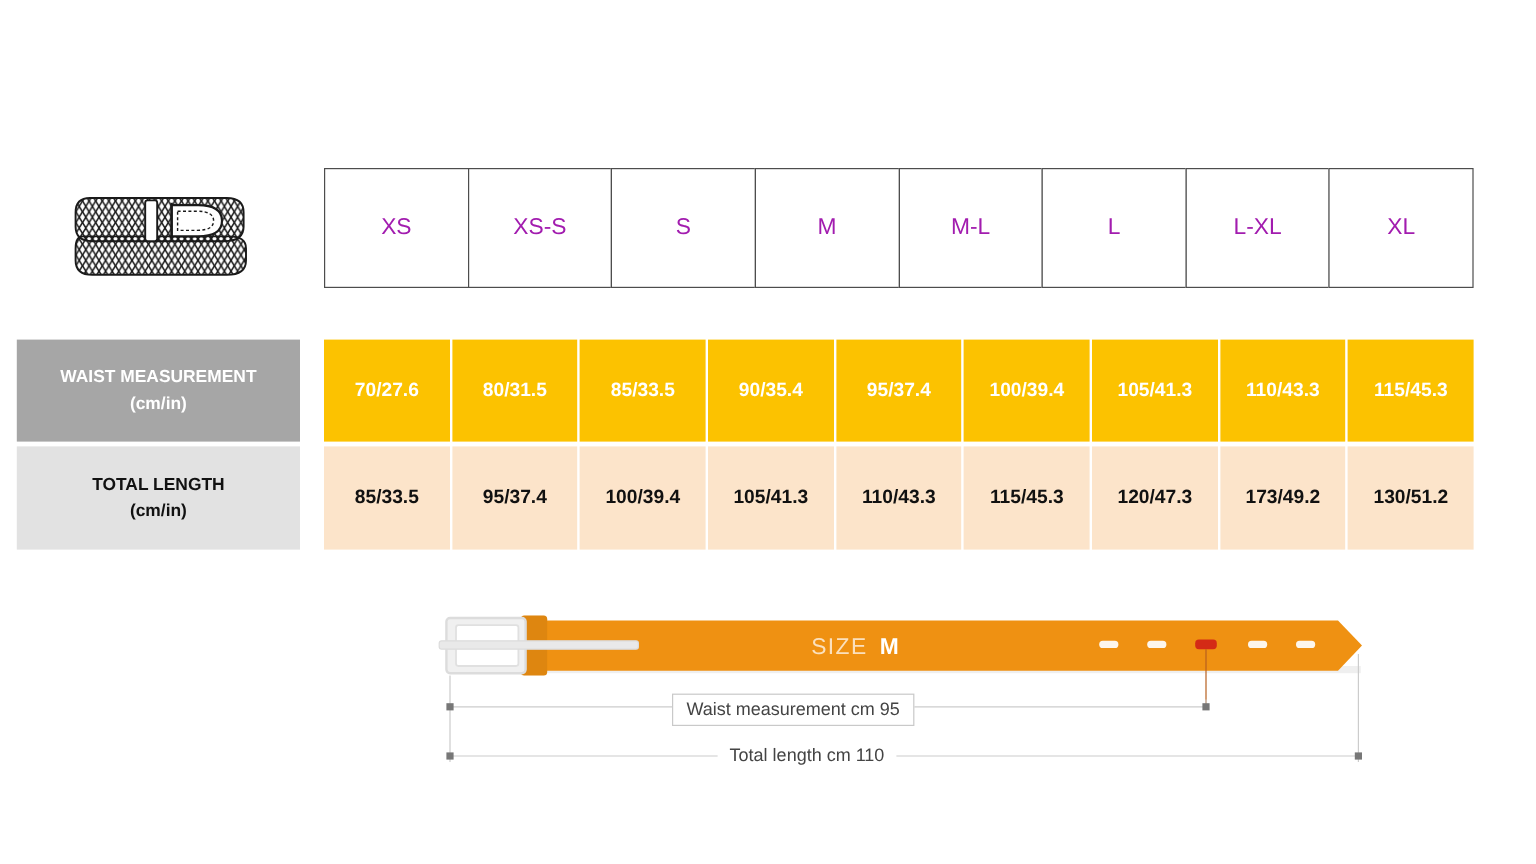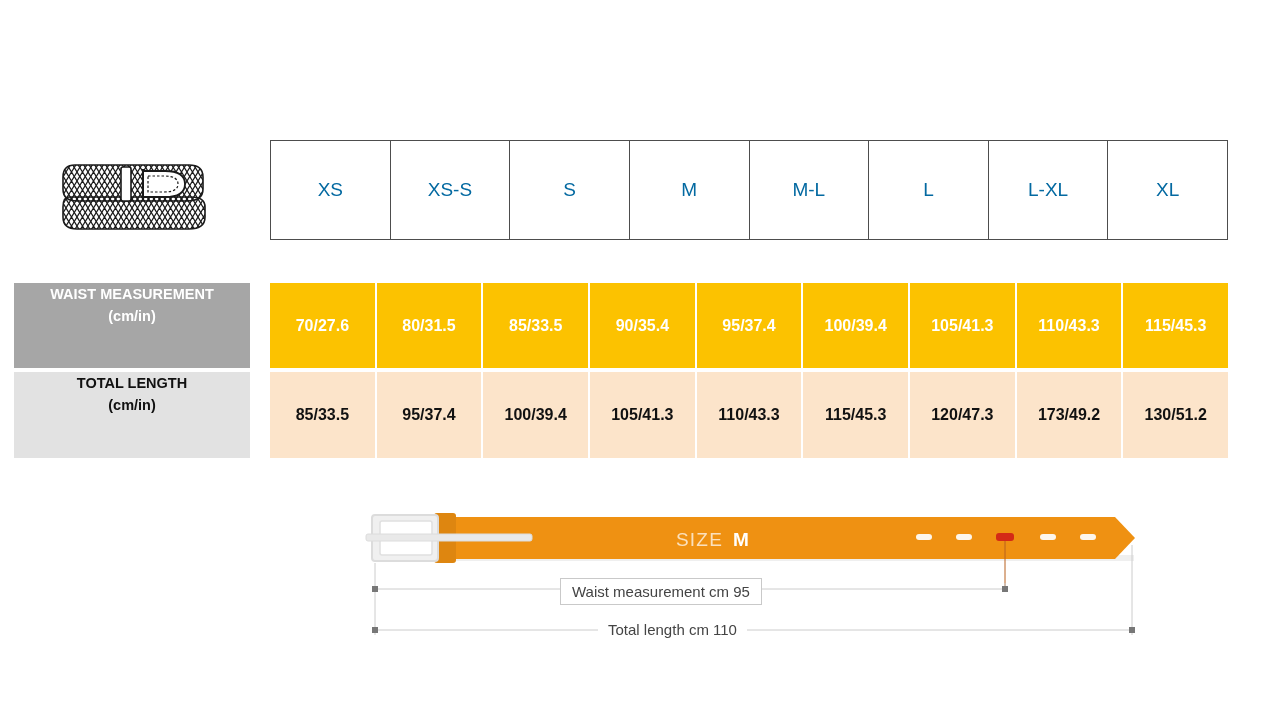--- a/index.html
+++ b/index.html
@@ -35,34 +35,35 @@
     display: flex;
   }
   #header-row .hcell {
     flex: 1 1 0;
     border: 1px solid #4d4d4d;
     margin-left: -1px;
     display: flex;
     align-items: center;
     justify-content: center;
     font-size: 19px;
-    color: #0369a1;
+    color: #a21caf;
     background: #ffffff;
     box-sizing: border-box;
   }
   #header-row .hcell:first-child { margin-left: 0; }
 
   
   .row-label {
     position: absolute;
     left: 14px;
     width: 236px;
     display: flex;
     flex-direction: column;
     align-items: center;
+    justify-content: center;
     text-align: center;
     font-weight: bold;
     font-size: 14.5px;
     line-height: 1.55;
     box-sizing: border-box;
   }
   #waist-label {
     top: 283px;
     height: 85px;
     background: #a6a6a6;

